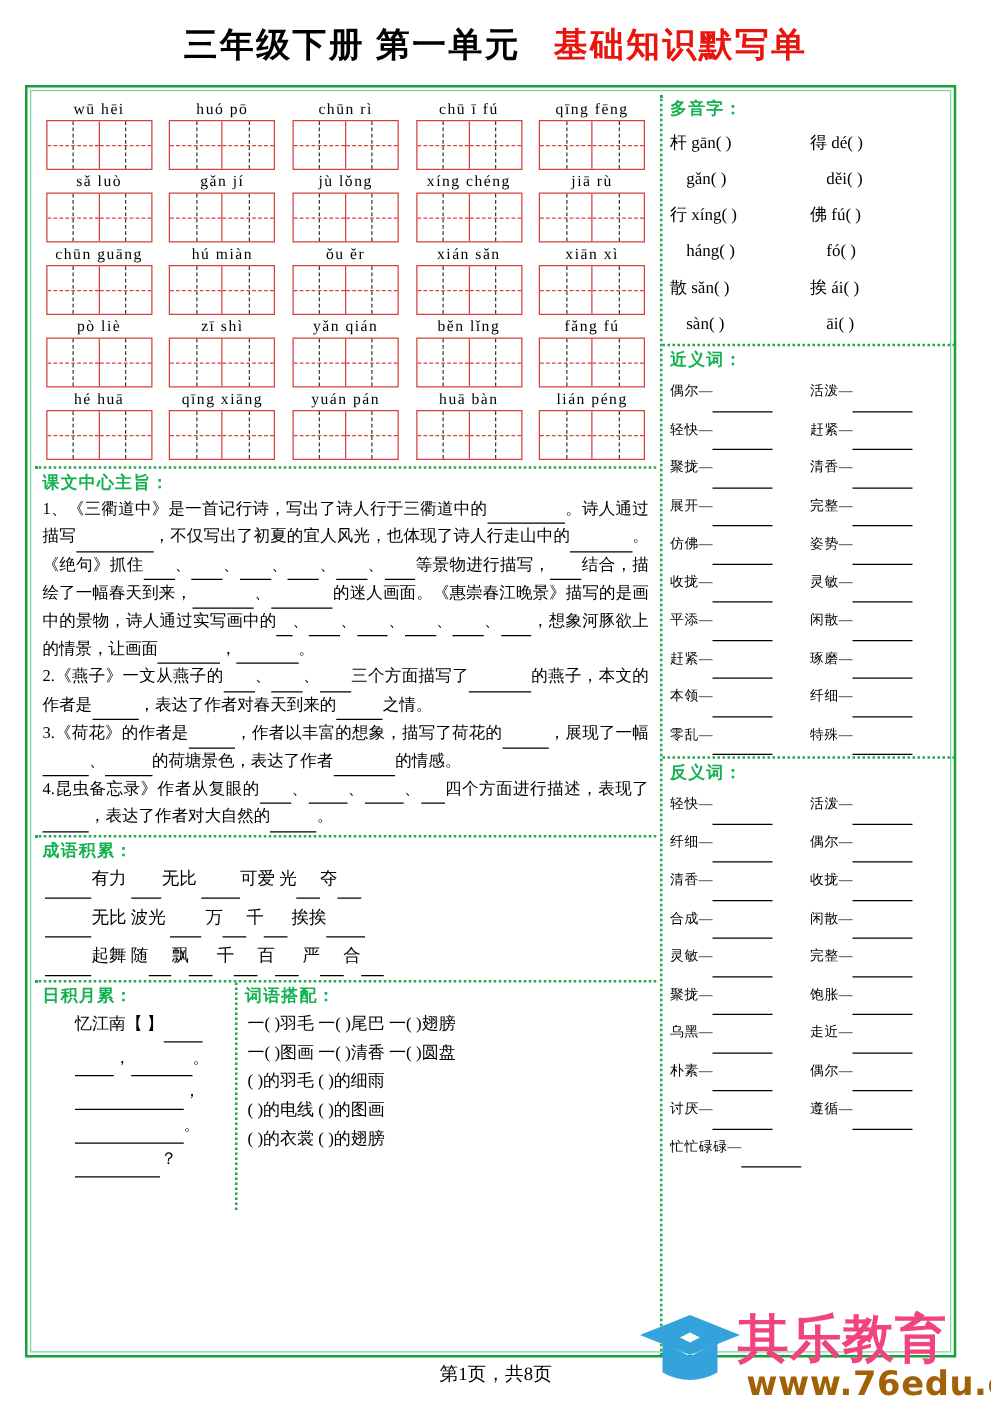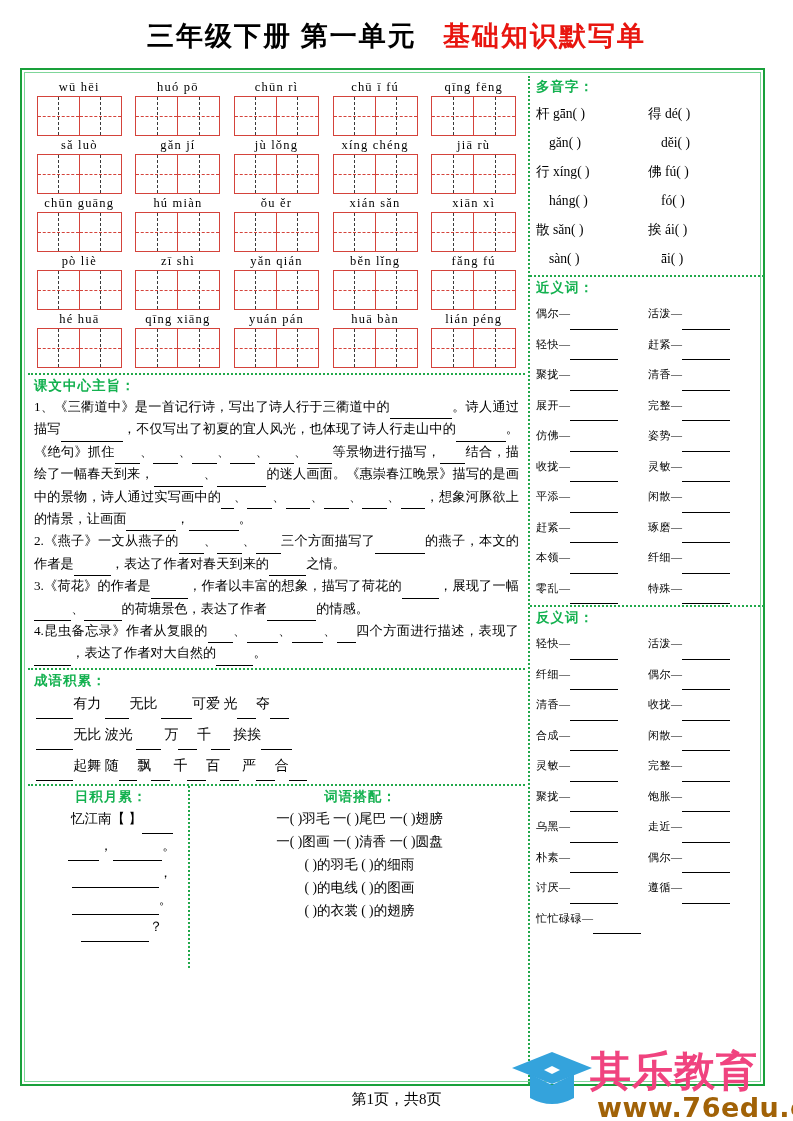--- a/index.html
+++ b/index.html
@@ -127,21 +127,21 @@
     padding:1px 6px 3px 8px;
     white-space:nowrap;
   }
   .idiom .u{
     display:inline-block;
     border-bottom:1.3px solid #000;
     vertical-align:-3px;
   }
 
   
-  .split{display:flex;height:182px;text-align:center;}
+  .split{display:flex;height:182px;}
   .split .s-l{width:160px;box-sizing:border-box;}
   .split .s-r{
     flex:1;box-sizing:border-box;
     border-left:2px dotted #21a84a;
   }
   .poem{
     font-size:13.5px;
     line-height:22px;
     padding:1px 4px 0 8px;
     white-space:nowrap;

